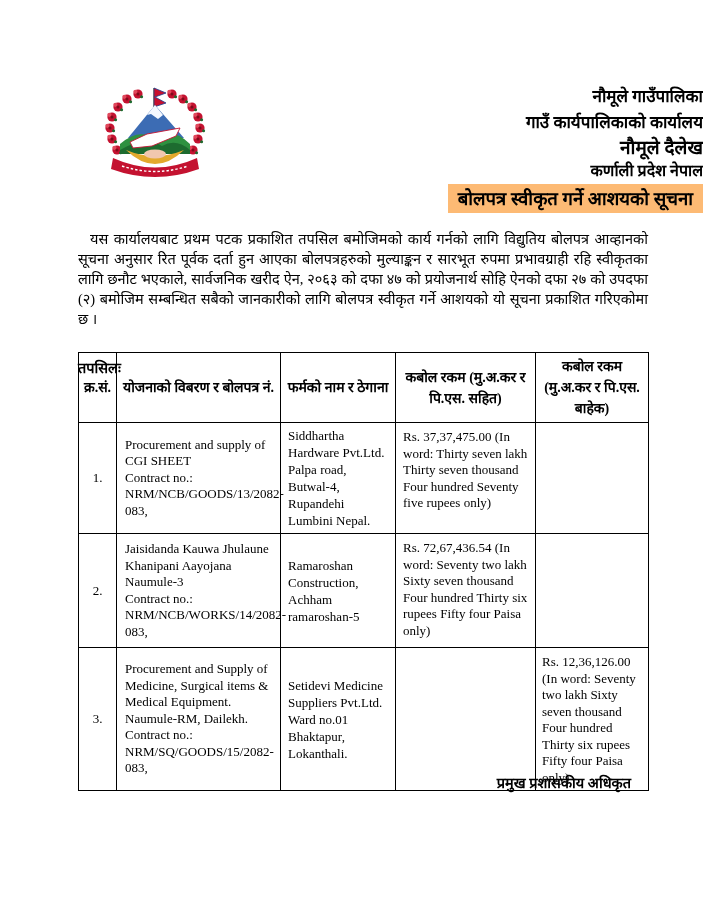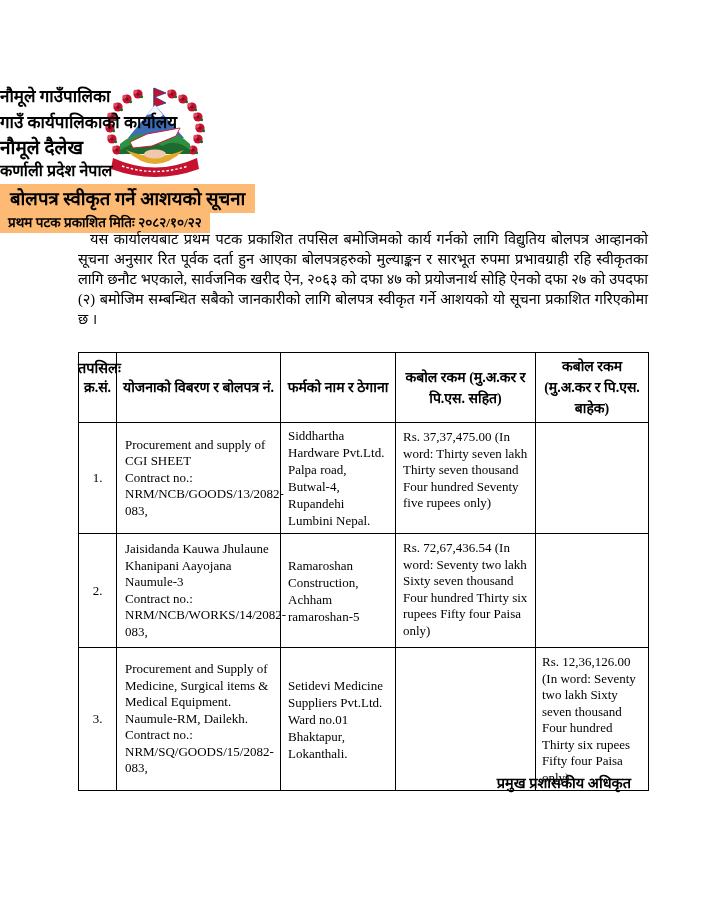--- a/index.html
+++ b/index.html
@@ -3,21 +3,21 @@
 <meta charset="utf-8">
 <style>
   * { margin:0; padding:0; box-sizing:border-box; }
   html,body { background:#ffffff; }
   .page {
     position:relative; width:703px; height:910px; background:#ffffff;
     font-family:"Liberation Serif", serif; color:#000;
     overflow:hidden;
   }
   .emblem { position:absolute; left:100px; top:84px; width:110px; height:100px; }
-  .header-block { position:absolute; left:0; top:84px; width:703px; text-align:left; }
+  .header-block { position:absolute; left:0; top:84px; width:703px; text-align:right; }
   .h-line1 { font-size:17px; font-weight:bold; line-height:26px; }
   .h-line2 { font-size:17px; font-weight:bold; line-height:26px; }
   .h-line3 { font-size:19px; font-weight:bold; line-height:23px; }
   .h-line4 { font-size:16px; font-weight:bold; line-height:23px; }
   .hl { display:inline-block; background:#fdba74; }
   .notice-title { font-size:18.5px; font-weight:bold; padding:1px 10px 3px; margin-top:2px; }
   .published { font-size:13.5px; font-weight:bold; padding:0 8px 2px; }
   .para {
     position:absolute; left:78px; top:229px; width:570px;
     font-size:14.5px; line-height:20px; text-align:justify; text-indent:12px;
@@ -87,21 +87,20 @@
     <path d="M13,74 Q55,93 97,74 L99,85 Q55,101 11,85 Z" fill="#c41230"></path>
     <path d="M22,82 Q55,93 88,82" stroke="#ffffff" stroke-width="1.4" fill="none" stroke-dasharray="2.5,2"></path>
   </svg>
 
   <div class="header-block">
     <div class="h-line1">नौमूले गाउँपालिका</div>
     <div class="h-line2">गाउँ कार्यपालिकाको कार्यालय</div>
     <div class="h-line3">नौमूले दैलेख</div>
     <div class="h-line4">कर्णाली प्रदेश नेपाल</div>
     <div><span class="hl notice-title">बोलपत्र स्वीकृत गर्ने आशयको सूचना</span></div>
-    <div><span class="hl published">प्रथम पटक प्रकाशित मितिः २०८२/१०/२२</span></div>
   </div>
 
   <p class="para">यस कार्यालयबाट प्रथम पटक प्रकाशित तपसिल बमोजिमको कार्य गर्नको लागि विद्युतिय बोलपत्र आव्हानको सूचना अनुसार रित पूर्वक दर्ता हुन आएका बोलपत्रहरुको मुल्याङ्कन र सारभूत रुपमा प्रभावग्राही रहि स्वीकृतका लागि छनौट भएकाले, सार्वजनिक खरीद ऐन, २०६३ को दफा ४७ को प्रयोजनार्थ सोहि ऐनको दफा २७ को उपदफा (२) बमोजिम सम्बन्धित सबैको जानकारीको लागि बोलपत्र स्वीकृत गर्ने आशयको यो सूचना प्रकाशित गरिएकोमा छ ।</p>
 
   <div class="tapasil">तपसिलः</div>
 
   <table class="notice">
     <tbody>
       <tr class="hrow">
         <th class="colhead" style="width:38px">क्र.सं.</th>

